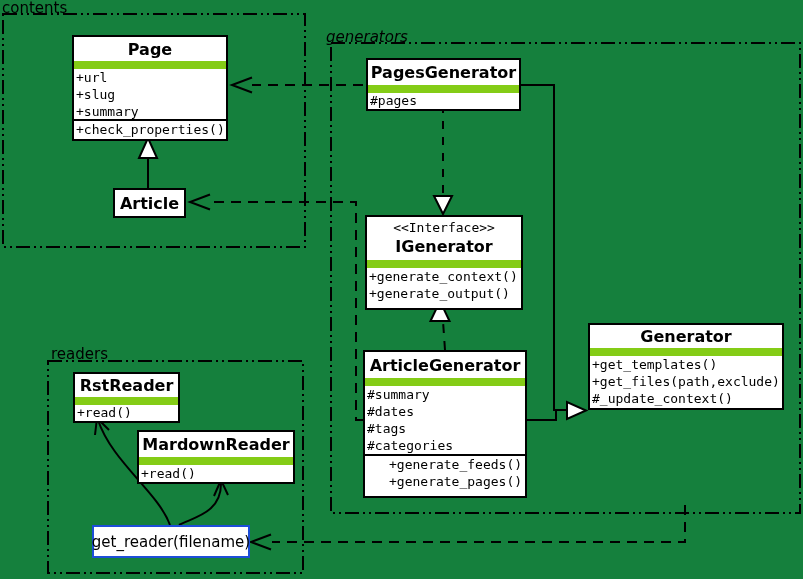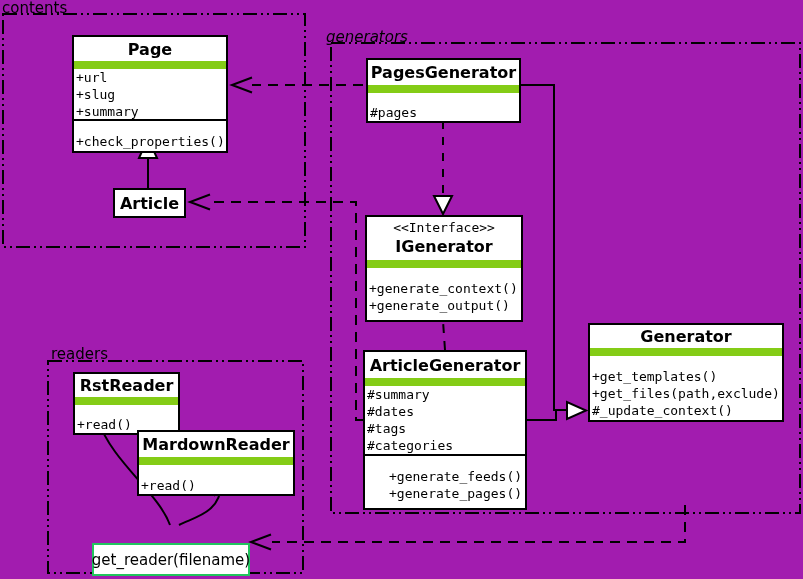--- a/index.html
+++ b/index.html
@@ -1,17 +1,17 @@
 <!DOCTYPE html>
 <html><head>
 <meta charset="utf-8">
 <style>
   html,body { margin:0; padding:0; background:#ffffff; }
   #diagram {
-    position:relative; width:803px; height:579px; background:#a21caf;
+    position:relative; width:803px; height:579px; background:#15803d;
     font-family:"DejaVu Sans", sans-serif; color:#000;
   }
   #wires { position:absolute; left:0; top:0; width:803px; height:579px; }
   .pkg-label {
     position:absolute; font:15px "DejaVu Sans", sans-serif; color:#000;
     white-space:nowrap;
   }
   .uml-box {
     position:absolute; background:#fff; border:2px solid #000;
     box-sizing:border-box;
@@ -20,29 +20,29 @@
     font:bold 16px "DejaVu Sans", sans-serif; text-align:center;
     display:flex; align-items:center; justify-content:center;
     border-bottom:8px solid #84cc16; overflow:hidden; white-space:nowrap;
   }
   .uml-title.no-sep { border-bottom:none; }
   .uml-comp {
     font:13px "DejaVu Sans Mono", monospace; line-height:17px;
     padding:0 2px; border-bottom:2px solid #000; overflow:hidden;
     white-space:nowrap;
   }
-  .uml-comp.last { border-bottom:none;margin-top:12px; }
+  .uml-comp.last { border-bottom:none; }
   .row { white-space:nowrap; }
   .stereo { font:13px "DejaVu Sans Mono", monospace; line-height:16px; }
   .iface-name { font:bold 16px "DejaVu Sans", sans-serif; line-height:22px; }
   .title-stack { flex-direction:column; }
   .plain-box {
-    position:absolute; background:#fff; border:2px solid #22c55e;
+    position:absolute; background:#fff; border:2px solid #1d4ed8;
     box-sizing:border-box; display:flex; align-items:center; justify-content:center;
-    font:15px "DejaVu Sans", sans-serif; white-space:nowrap;margin-top:18px;
+    font:15px "DejaVu Sans", sans-serif; white-space:nowrap;
   }
 </style>
 </head>
 <body>
 
 <div id="diagram">
 
   <svg id="wires" viewBox="0 0 803 579" xmlns="http://www.w3.org/2000/svg">
 
     <g stroke="#000" stroke-width="2" fill="none">

